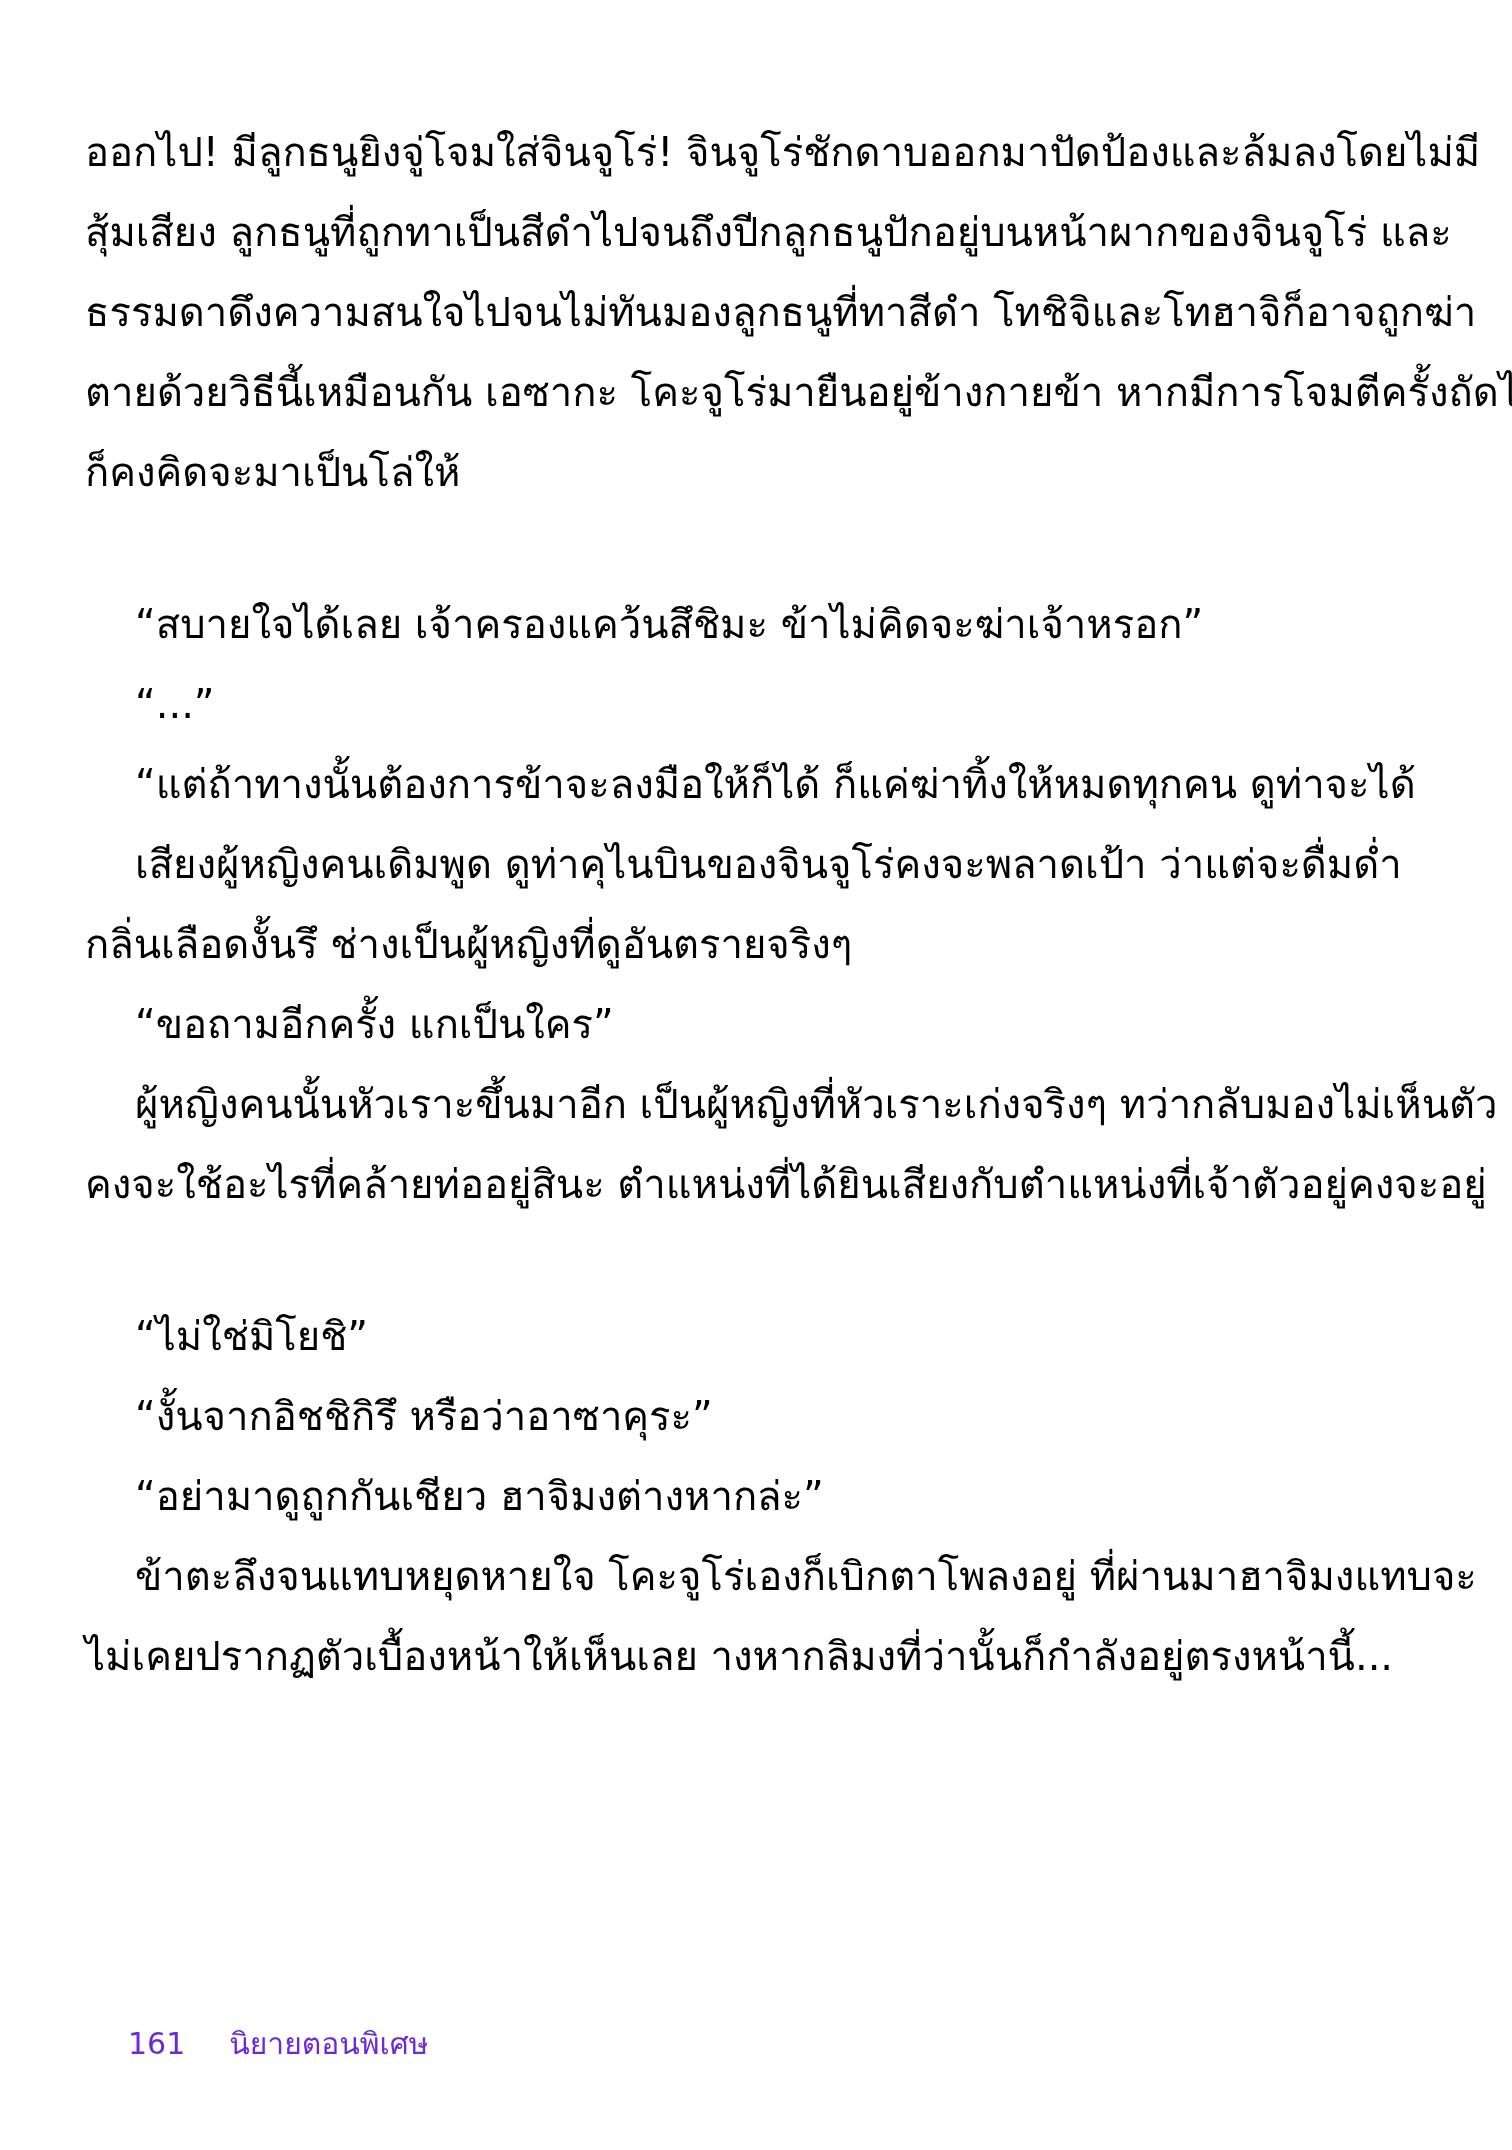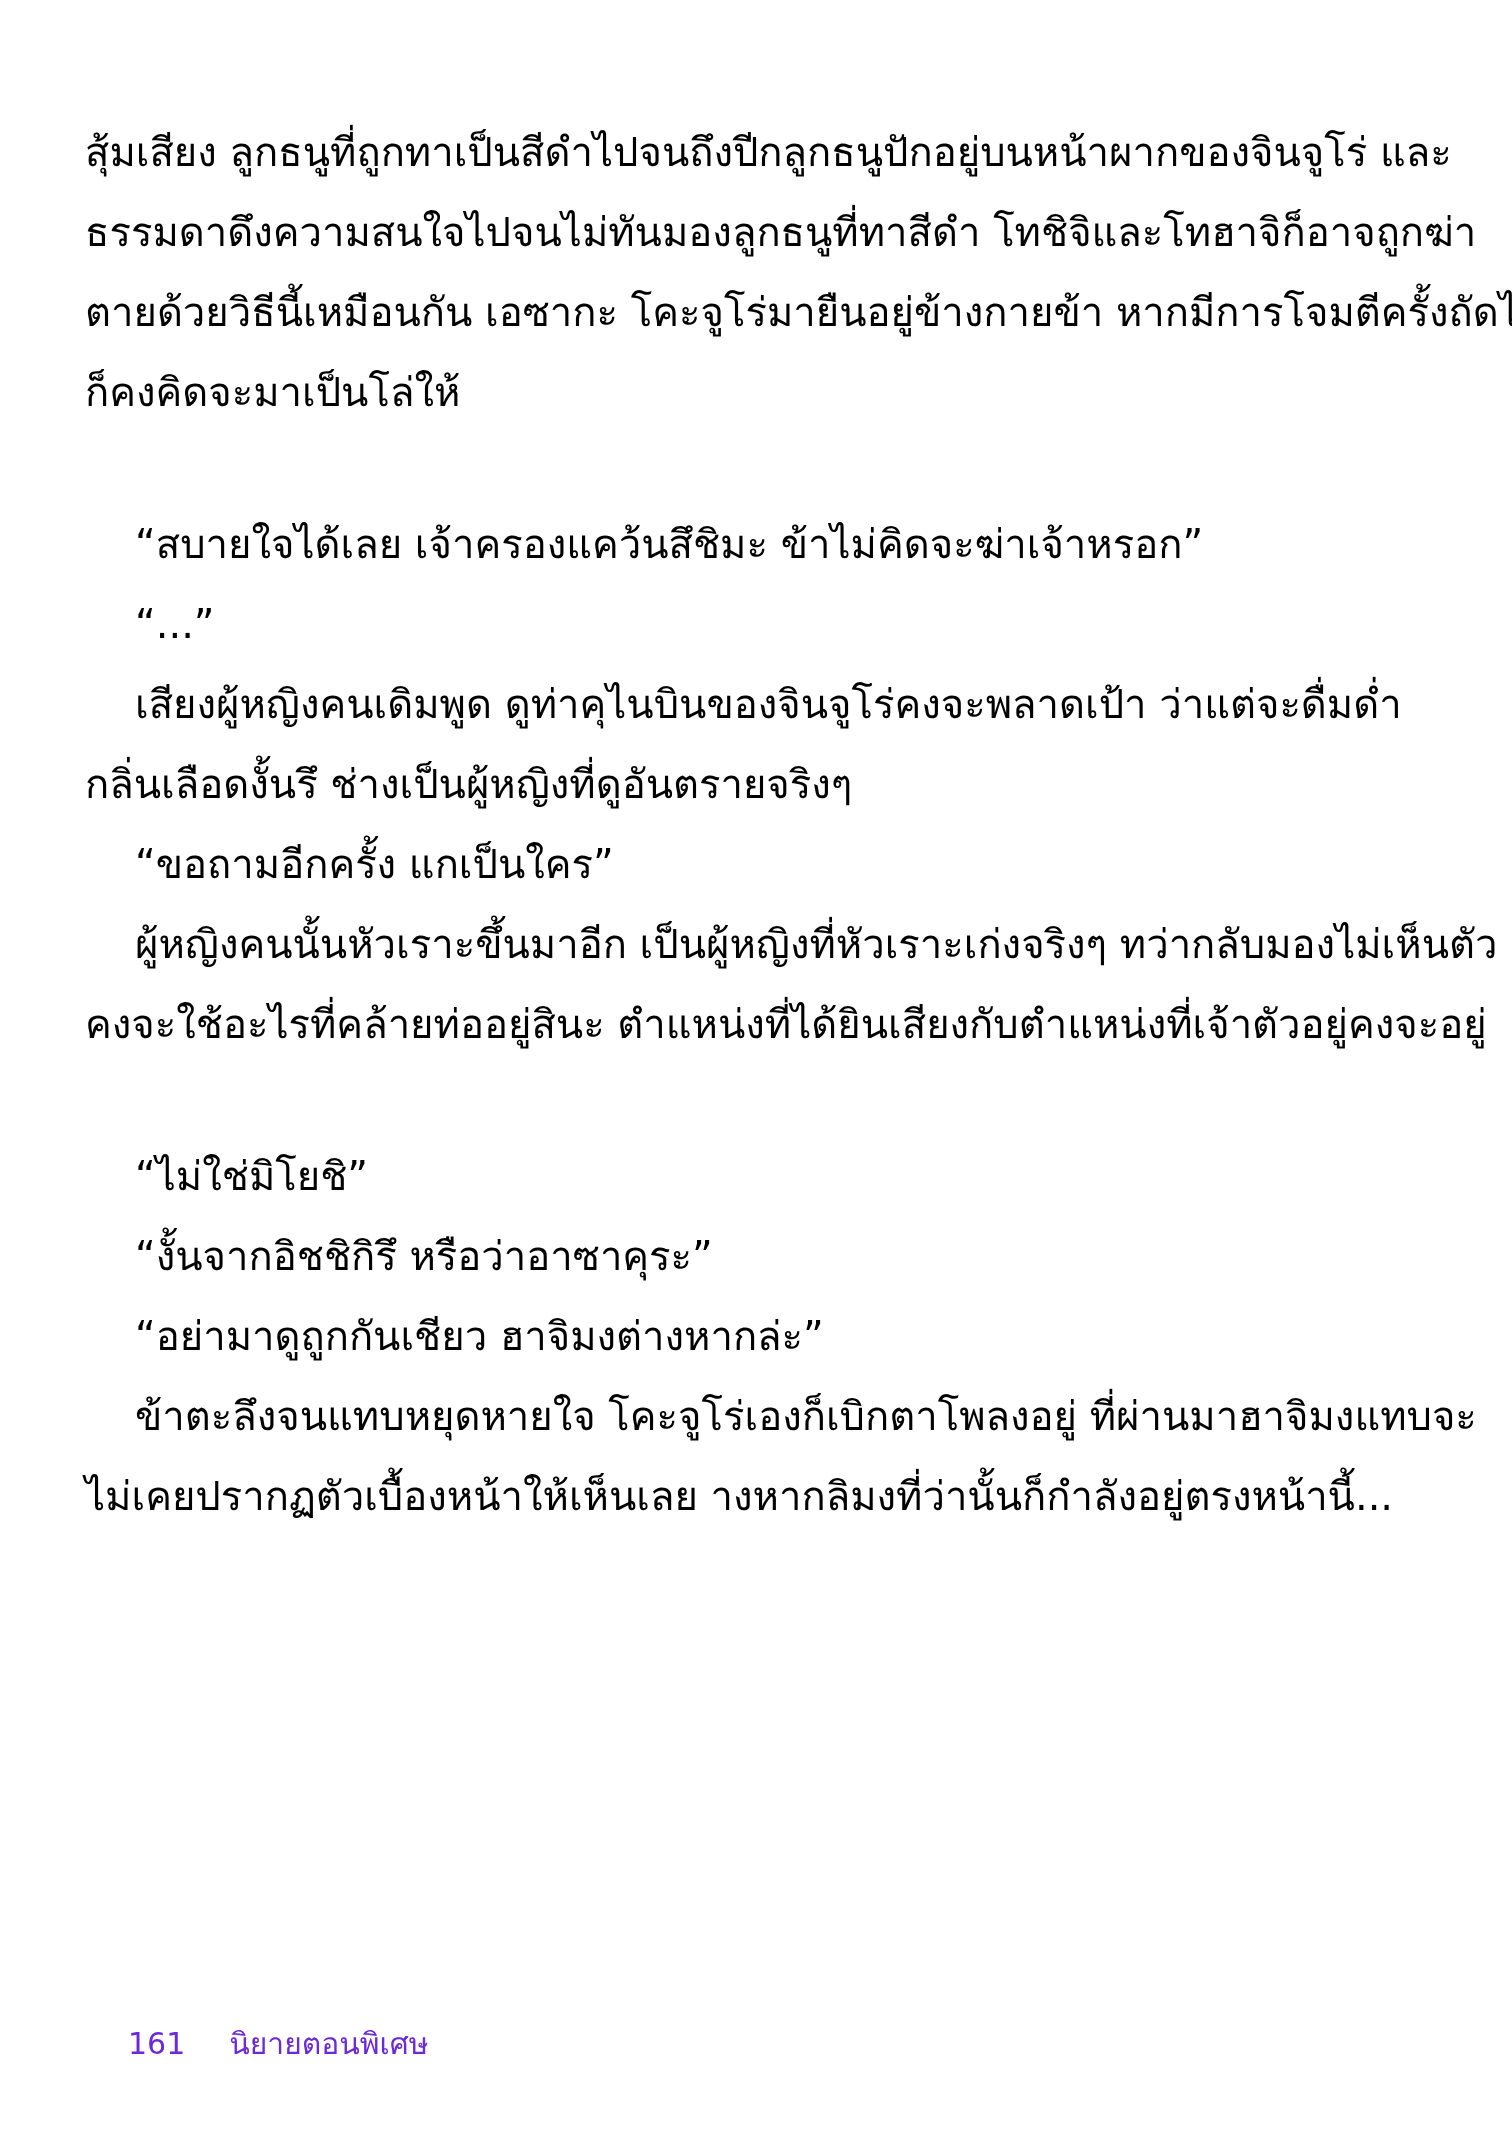--- a/index.html
+++ b/index.html
@@ -47,29 +47,31 @@
     line-height: 44px;
     color: #6d28d9;
   }
 </style>
 </head>
 <body>
 
 <div class="page">
 
   <div class="text-block">
+    <div class="line">ออกไป! มีลูกธนูยิงจู่โจมใส่จินจูโร่! จินจูโร่ชักดาบออกมาปัดป้องและล้มลงโดยไม่มี</div>
     <div class="line">สุ้มเสียง ลูกธนูที่ถูกทาเป็นสีดำไปจนถึงปีกลูกธนูปักอยู่บนหน้าผากของจินจูโร่ และ</div>
     <div class="line">ธรรมดาดึงความสนใจไปจนไม่ทันมองลูกธนูที่ทาสีดำ โทชิจิและโทฮาจิก็อาจถูกฆ่า</div>
     <div class="line">ตายด้วยวิธีนี้เหมือนกัน เอซากะ โคะจูโร่มายืนอยู่ข้างกายข้า หากมีการโจมตีครั้งถัดไป</div>
     <div class="line">ก็คงคิดจะมาเป็นโล่ให้</div>
 
     <div class="spacer"></div>
 
     <div class="line indent">“สบายใจได้เลย เจ้าครองแคว้นสึชิมะ ข้าไม่คิดจะฆ่าเจ้าหรอก”</div>
     <div class="line indent">“...”</div>
+    <div class="line indent">“แต่ถ้าทางนั้นต้องการข้าจะลงมือให้ก็ได้ ก็แค่ฆ่าทิ้งให้หมดทุกคน ดูท่าจะได้</div>
     <div class="line indent">เสียงผู้หญิงคนเดิมพูด ดูท่าคุไนบินของจินจูโร่คงจะพลาดเป้า ว่าแต่จะดื่มด่ำ</div>
     <div class="line">กลิ่นเลือดงั้นรึ ช่างเป็นผู้หญิงที่ดูอันตรายจริงๆ</div>
     <div class="line indent">“ขอถามอีกครั้ง แกเป็นใคร”</div>
     <div class="line indent">ผู้หญิงคนนั้นหัวเราะขึ้นมาอีก เป็นผู้หญิงที่หัวเราะเก่งจริงๆ ทว่ากลับมองไม่เห็นตัว</div>
     <div class="line">คงจะใช้อะไรที่คล้ายท่ออยู่สินะ ตำแหน่งที่ได้ยินเสียงกับตำแหน่งที่เจ้าตัวอยู่คงจะอยู่</div>
 
     <div class="spacer"></div>
 
     <div class="line indent">“ไม่ใช่มิโยชิ”</div>
     <div class="line indent">“งั้นจากอิชชิกิรึ หรือว่าอาซาคุระ”</div>

